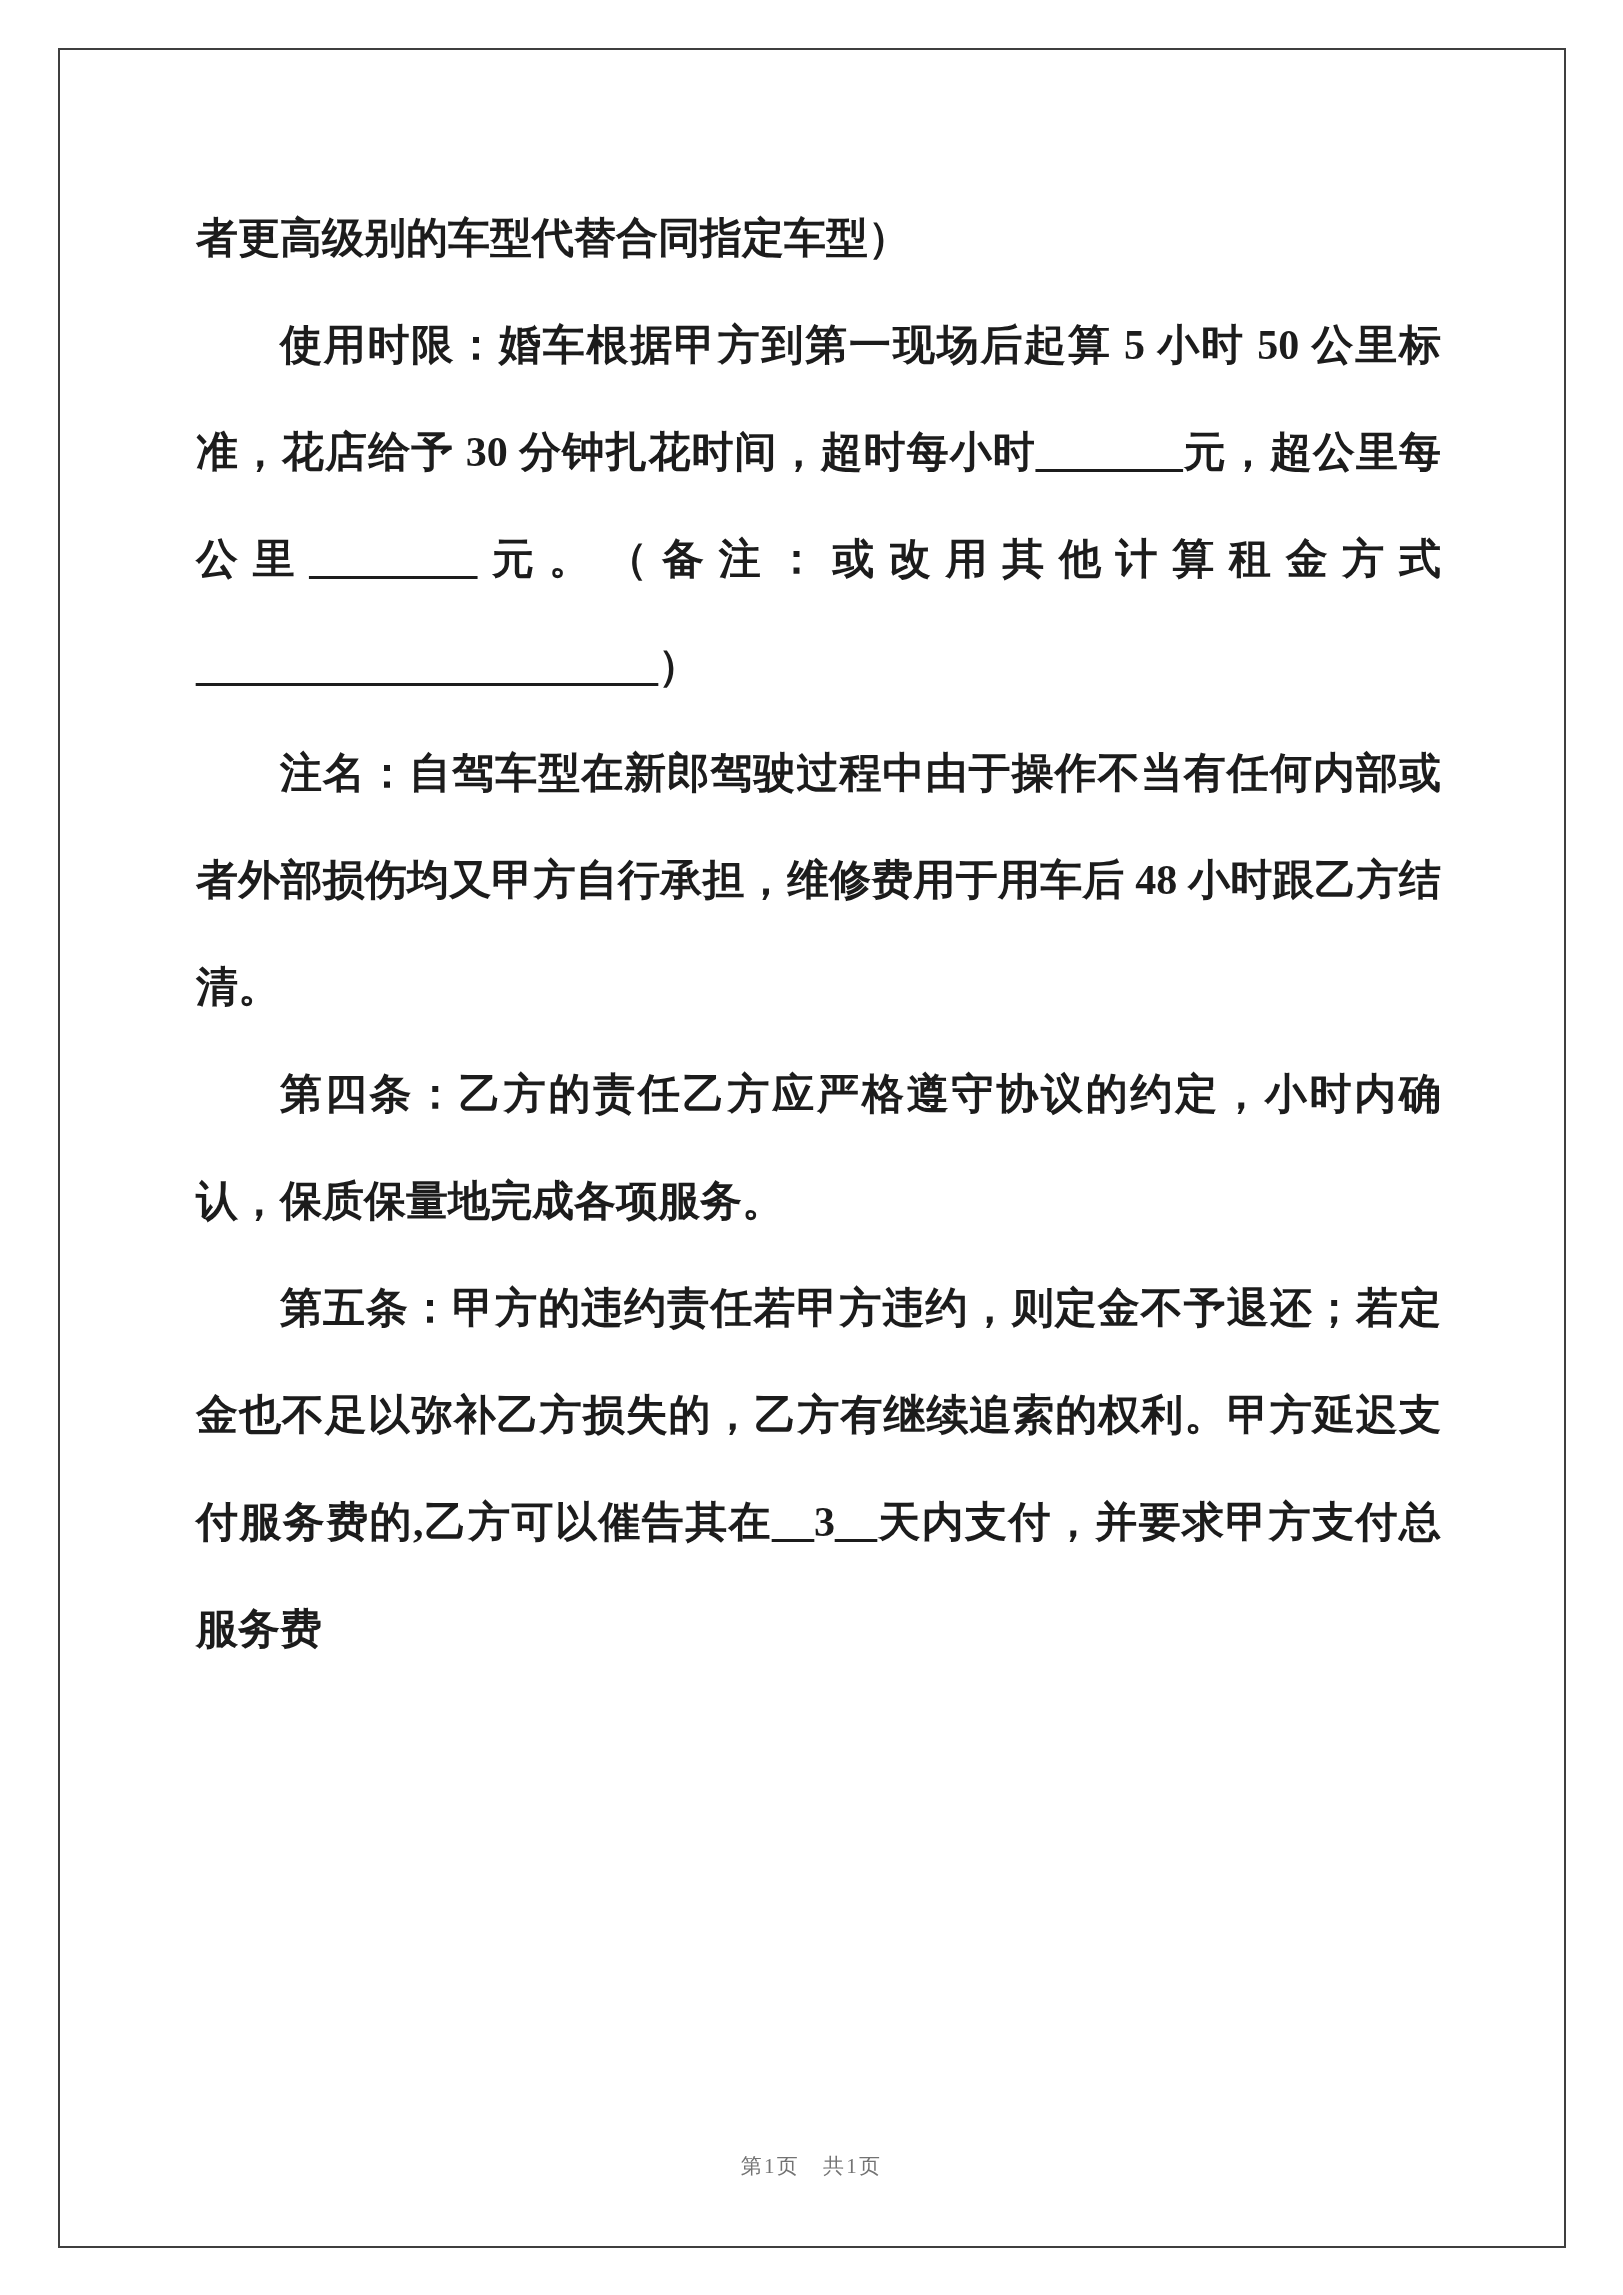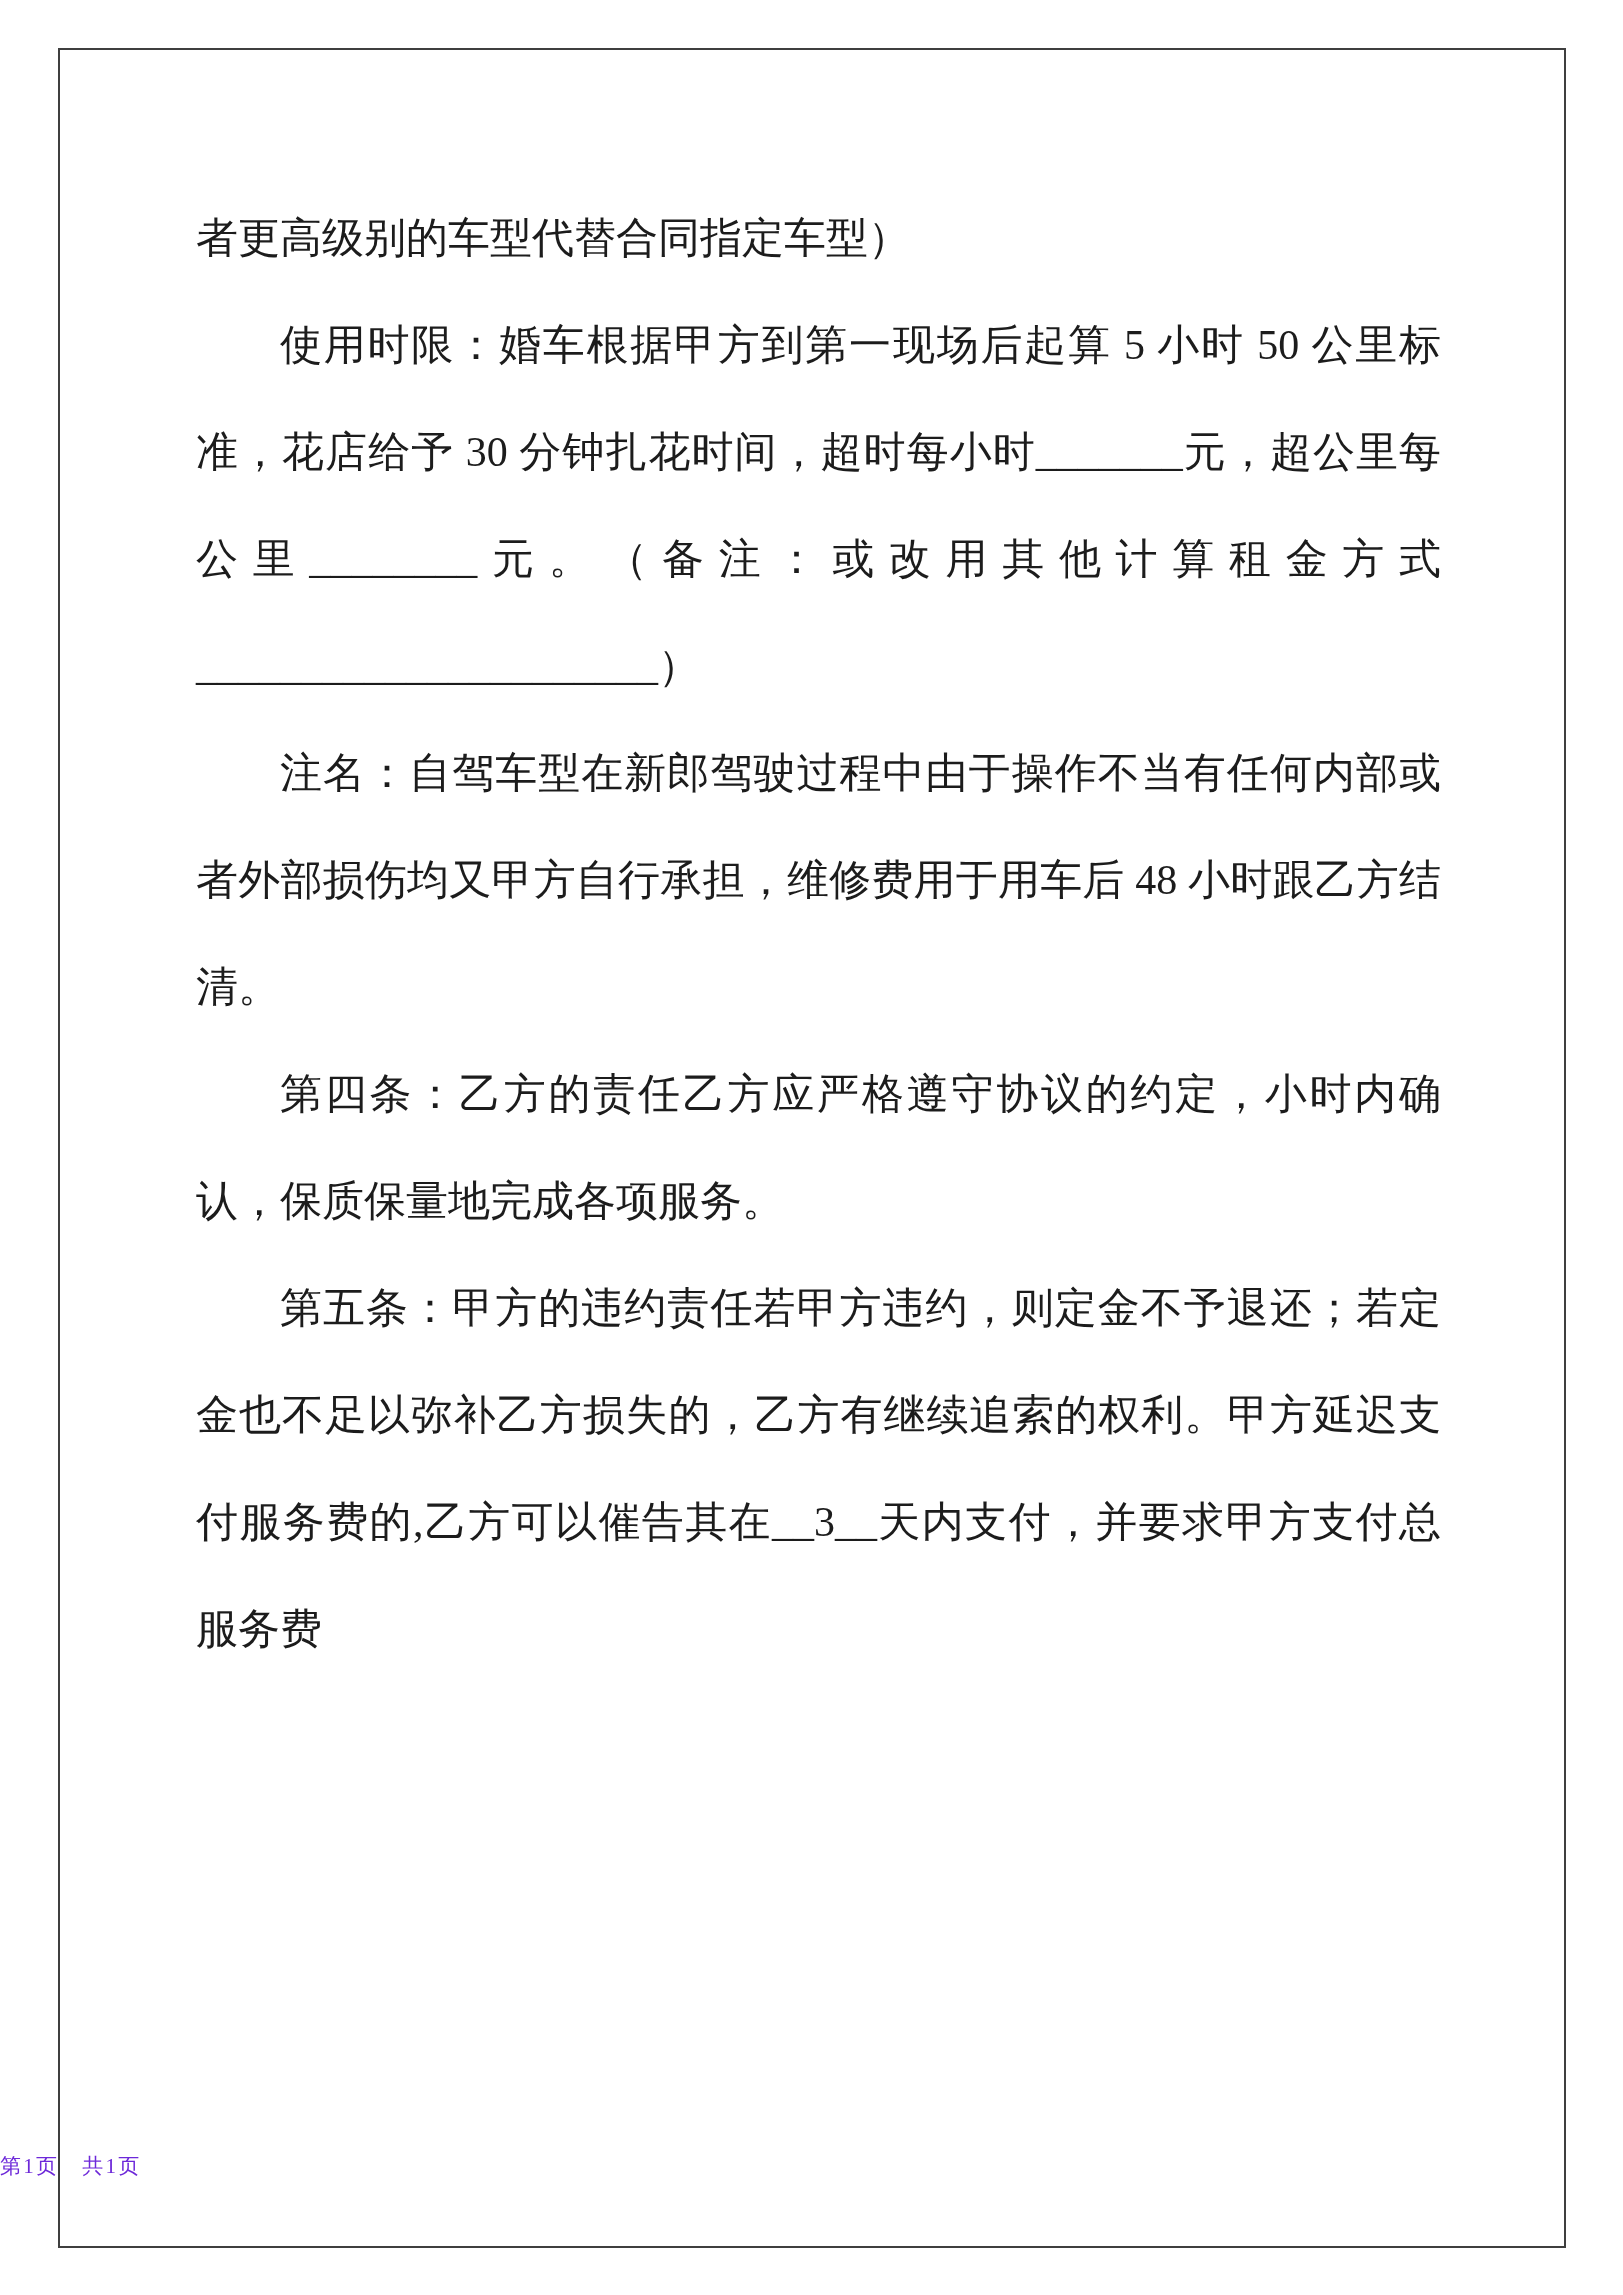--- a/index.html
+++ b/index.html
@@ -35,33 +35,34 @@
     text-align: justify;
     text-justify: inter-character;
     text-align-last: left;
     word-break: normal;
     overflow-wrap: break-word;
   }
   .content p {
     margin: 0;
     padding: 0;
     text-indent: 2em;
+    font-weight: bold;
   }
   .content p.no-indent {
     text-indent: 0;
   }
   .page-footer {
     position: absolute;
     left: 0;
     right: 0;
     top: 2152px;
-    text-align: left;
+    text-align: center;
     font-size: 21px;
     letter-spacing: 2.2px;
-    color: #6d28d9;
+    color: #737373;
   }
 </style>
 </head>
 <body>
 
 <div class="page-border"></div>
 
 <div class="content">
   <p class="no-indent">者更高级别的车型代替合同指定车型）</p>
   <p>使用时限：婚车根据甲方到第一现场后起算 5 小时 50 公里标准，花店给予 30 分钟扎花时间，超时每小时_______元，超公里每公里________元。（备注：或改用其他计算租金方式______________________）</p>

